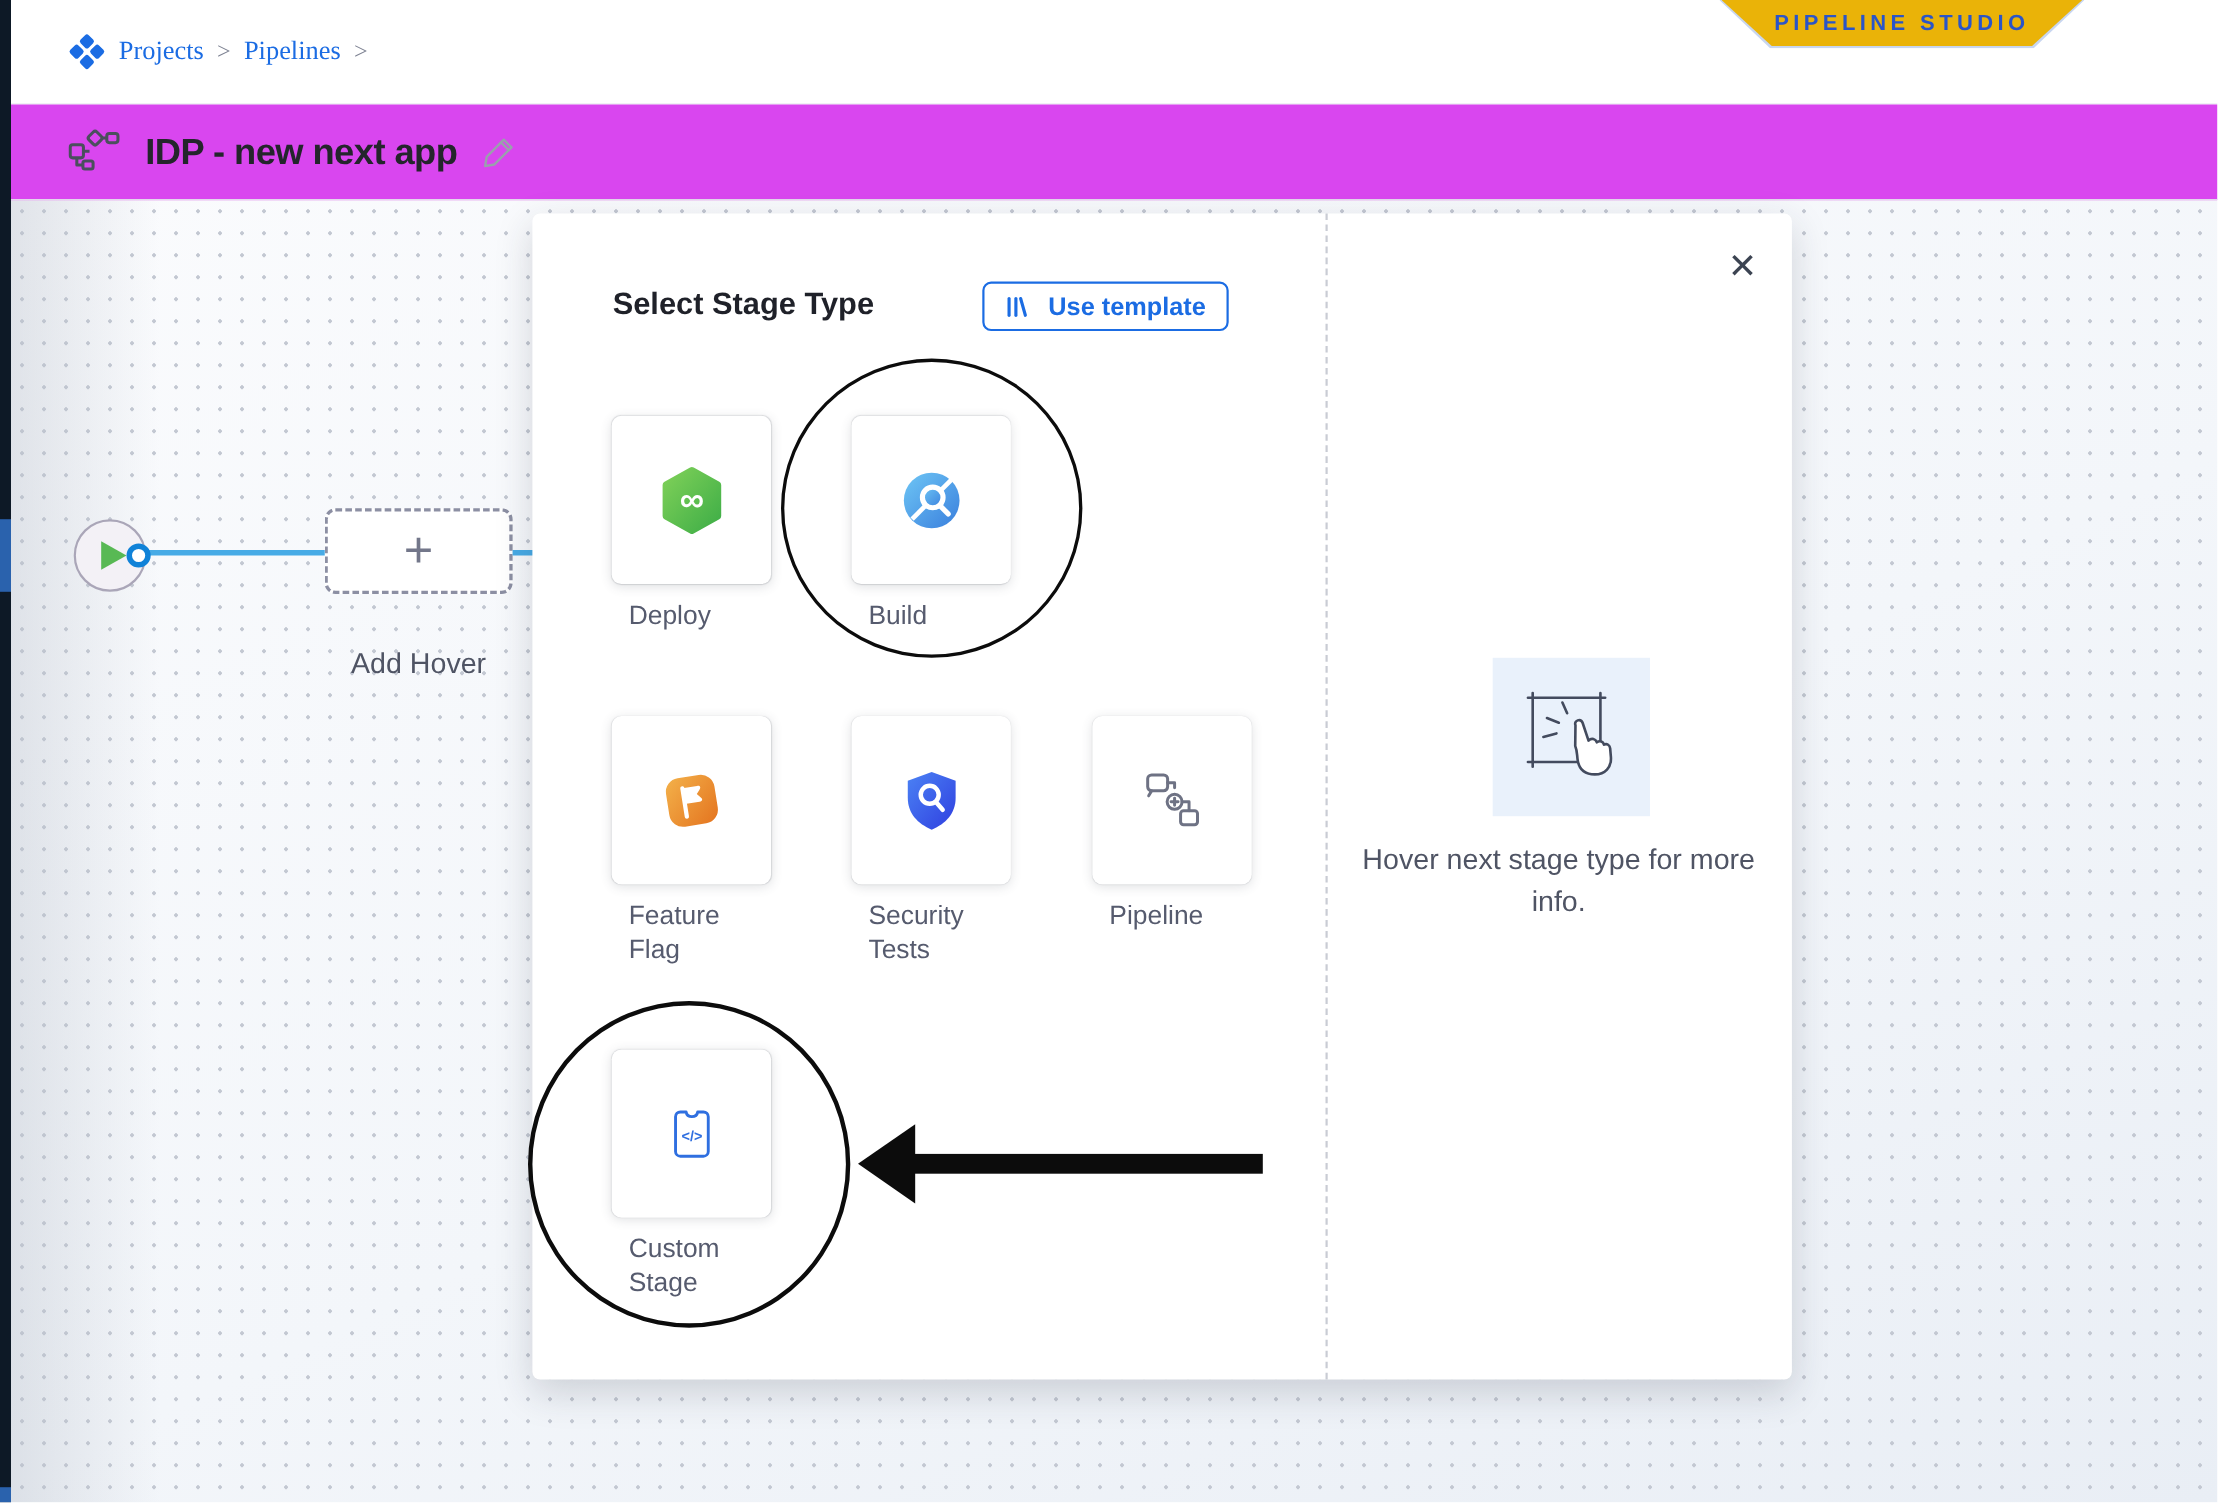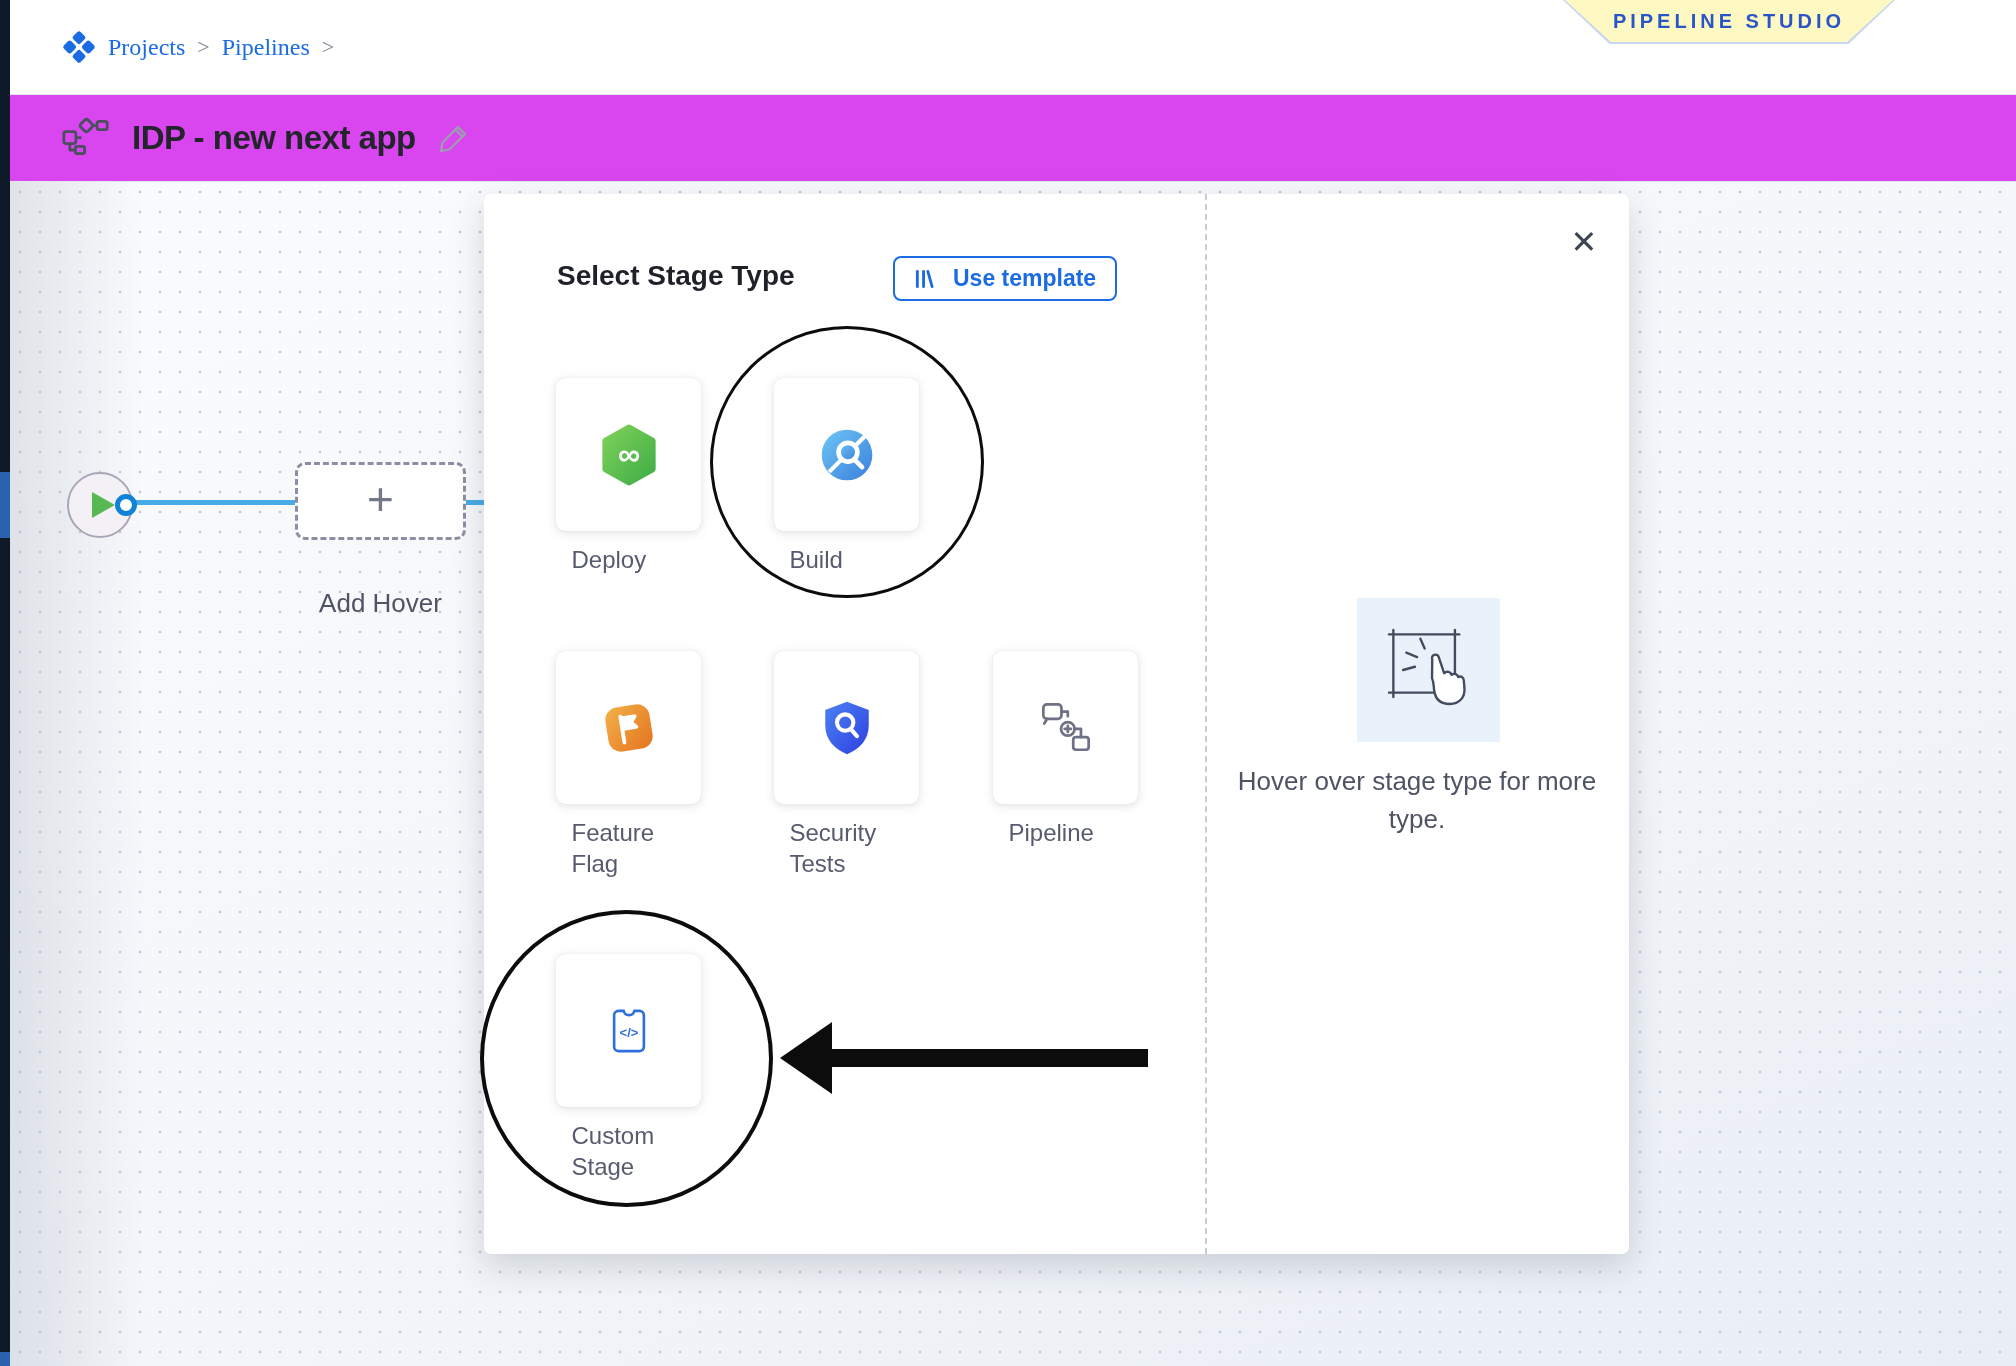--- a/index.html
+++ b/index.html
@@ -12,21 +12,21 @@
   .rail-seg { position:absolute; left:0; width:10px; background:#2a62ad; }
 
   
   .topbar { position:absolute; left:10px; top:0; right:0; height:95px; background:#fff; border-bottom:1px solid #e6e8ee; z-index:30;font-family:Liberation Serif, serif; }
   .breadcrumb { position:absolute; left:52px; top:0; height:94px; display:flex; align-items:center; gap:12px; font-size:24px; }
   .crumb-link { color:#1b6ce3; cursor:pointer; }
   .crumb-sep { color:#7e8393; font-size:22px; }
 
   .studio-badge-outer { position:absolute; left:1563px; top:0; width:332px; height:44px; background:#c8d6f0;
     clip-path:polygon(0 0,100% 0,86% 100%,14% 100%); z-index:35; }
-  .studio-badge-inner { position:absolute; left:2px; top:0; right:2px; bottom:2px; background:#fef9c3;
+  .studio-badge-inner { position:absolute; left:2px; top:0; right:2px; bottom:2px; background:#eab308;
     clip-path:polygon(0 0,100% 0,86% 100%,14% 100%); display:flex; align-items:center; justify-content:center; }
   .studio-badge-inner span { color:#2a55c8; font-weight:bold; font-size:20px; letter-spacing:4px; }
 
   
   .titlebar { position:absolute; left:10px; top:95px; right:0; height:87px; background:#d946ef; border-bottom:1px solid #e4e7ec; z-index:30; }
   .title-row { position:absolute; left:52px; top:0; height:86px; display:flex; align-items:center; gap:22px; }
   .page-title { font-size:33px; font-weight:bold; color:#24252c; letter-spacing:-0.5px; }
 
   .mode-toggle { position:absolute; left:1612px; top:123px; width:246px; height:44px; border:2px solid #9aa0ad;
     border-radius:24px; background:#fff; display:flex; overflow:hidden; }
@@ -296,21 +296,21 @@
         <line x1="13" y1="17" x2="78" y2="17"></line>
         <line x1="13" y1="71" x2="78" y2="71"></line>
         <line x1="17" y1="13" x2="17" y2="75"></line>
         <line x1="74" y1="13" x2="74" y2="75"></line>
         <line x1="46" y1="30" x2="42" y2="21"></line>
         <line x1="39" y1="38" x2="29" y2="34"></line>
         <line x1="37" y1="47" x2="26" y2="50"></line>
         <path d="M53,40 c-1.5,-4 4.5,-6 6,-2 l5,15 c2.5,-2.5 6,-1.5 7,1.5 c2.5,-2 5.5,-0.5 6,2 c2.5,-1.5 5,0.5 5.2,3 l0.6,7 c0.8,9 -5,15 -13.5,15 c-9.5,0 -13.5,-5 -14.5,-12.5 c-0.6,-4.5 -0.3,-7.5 -2,-11.5 z" fill="#ffffff"></path>
       </svg>
     </div>
-    <div class="info-text">Hover over stage type for more type.</div>
+    <div class="info-text">Hover next stage type for more info.</div>
   </div>
 
   <div class="annot-circle-build"></div>
   <div class="annot-circle-custom"></div>
   <div class="annot-arrow">
     <div class="head"></div>
     <div class="shaft"></div>
   </div>
 
 </div>

